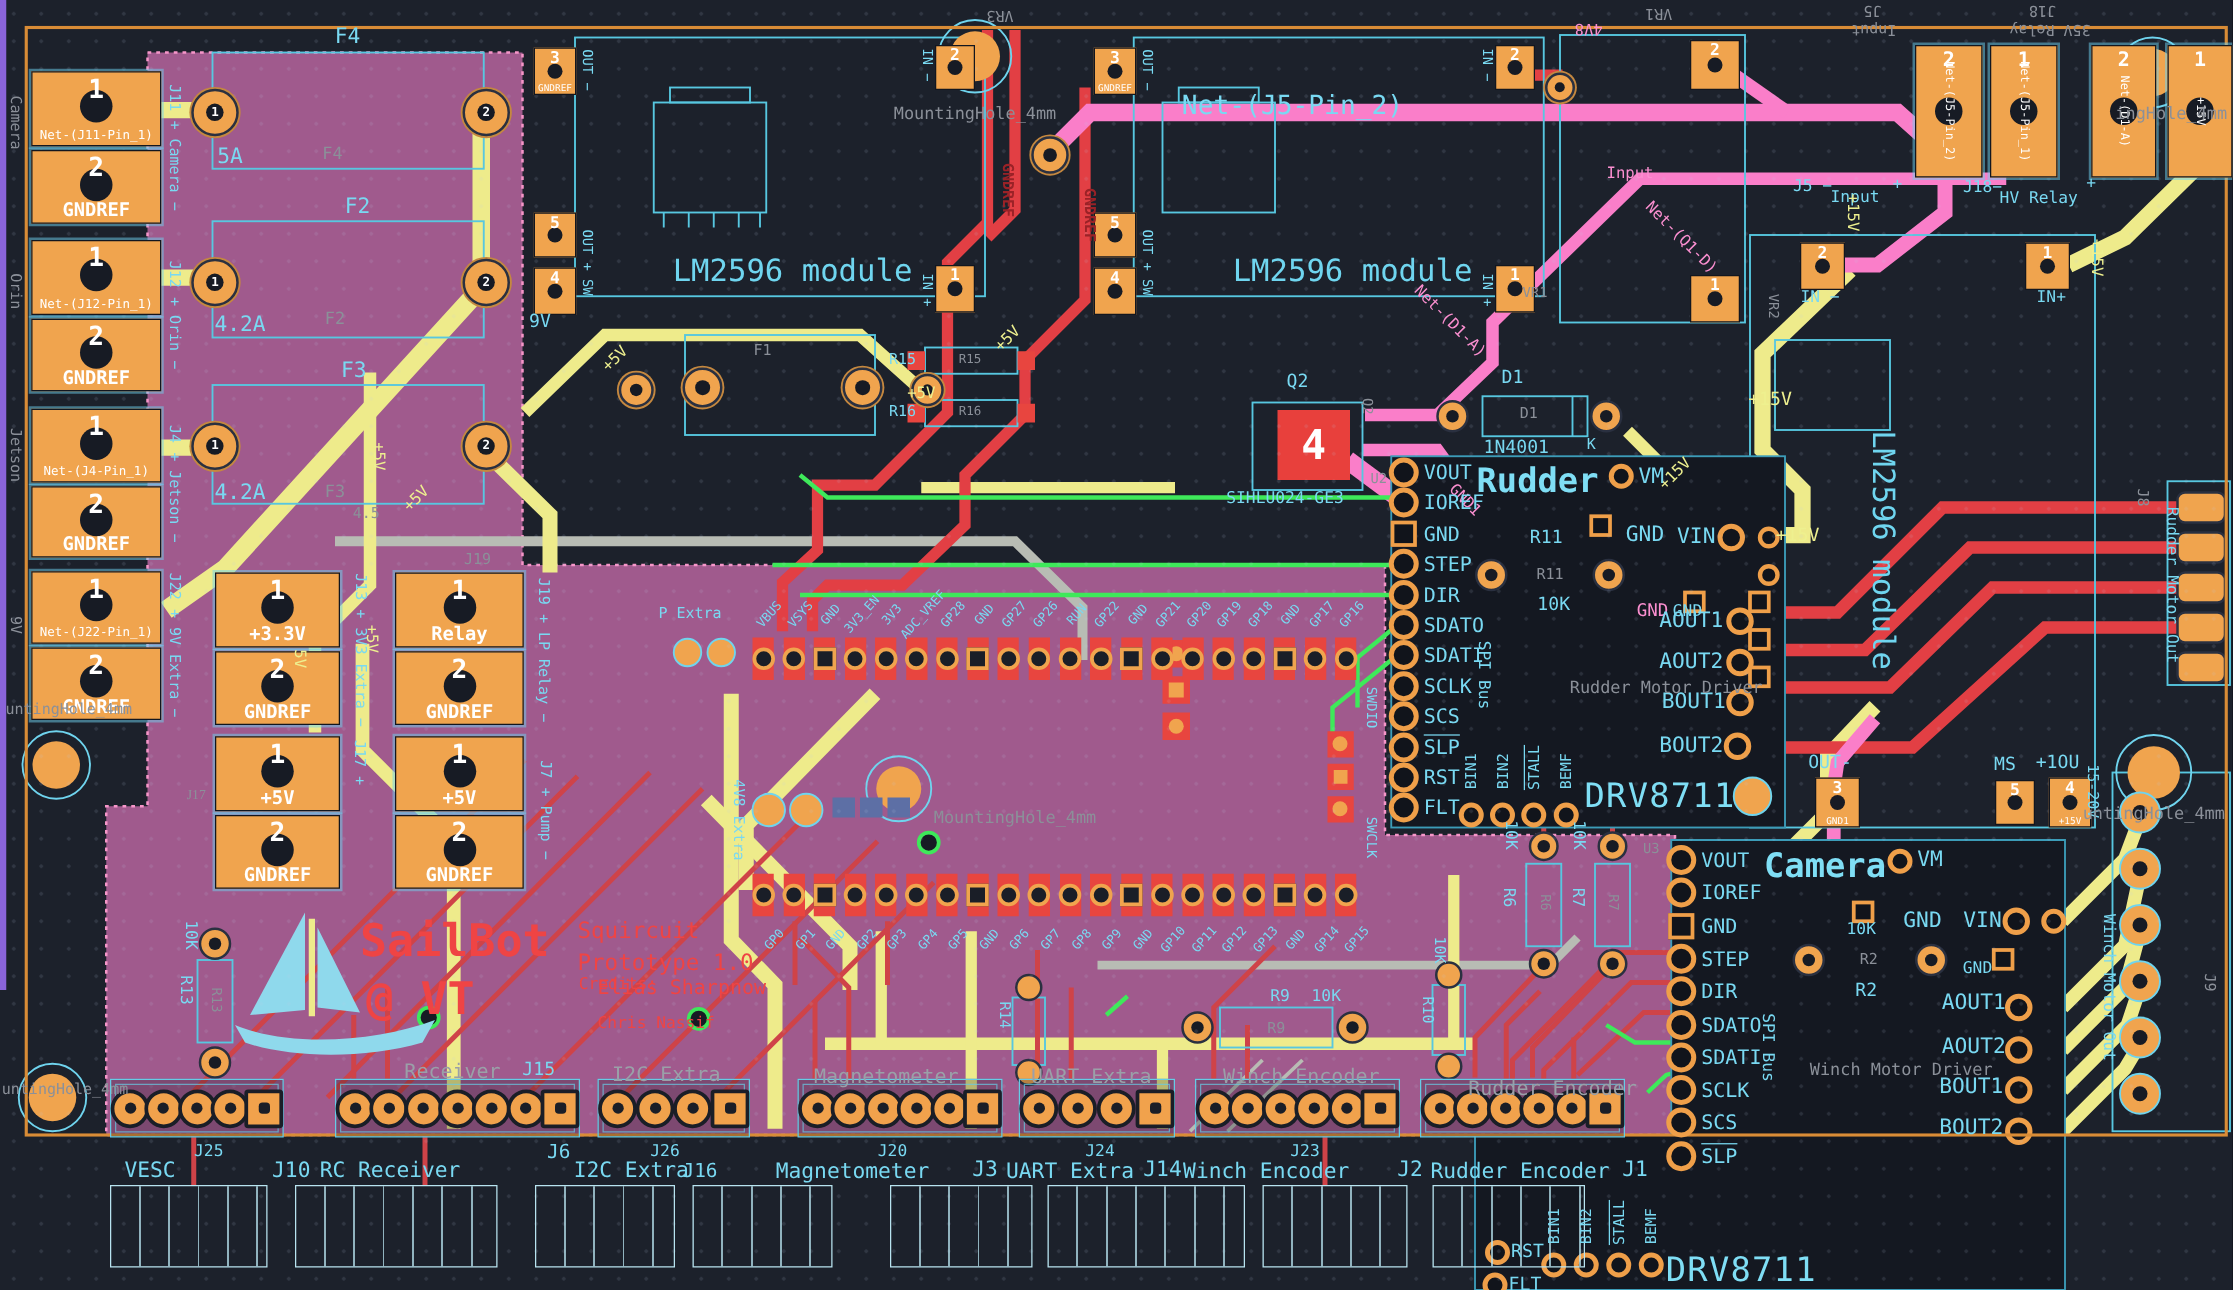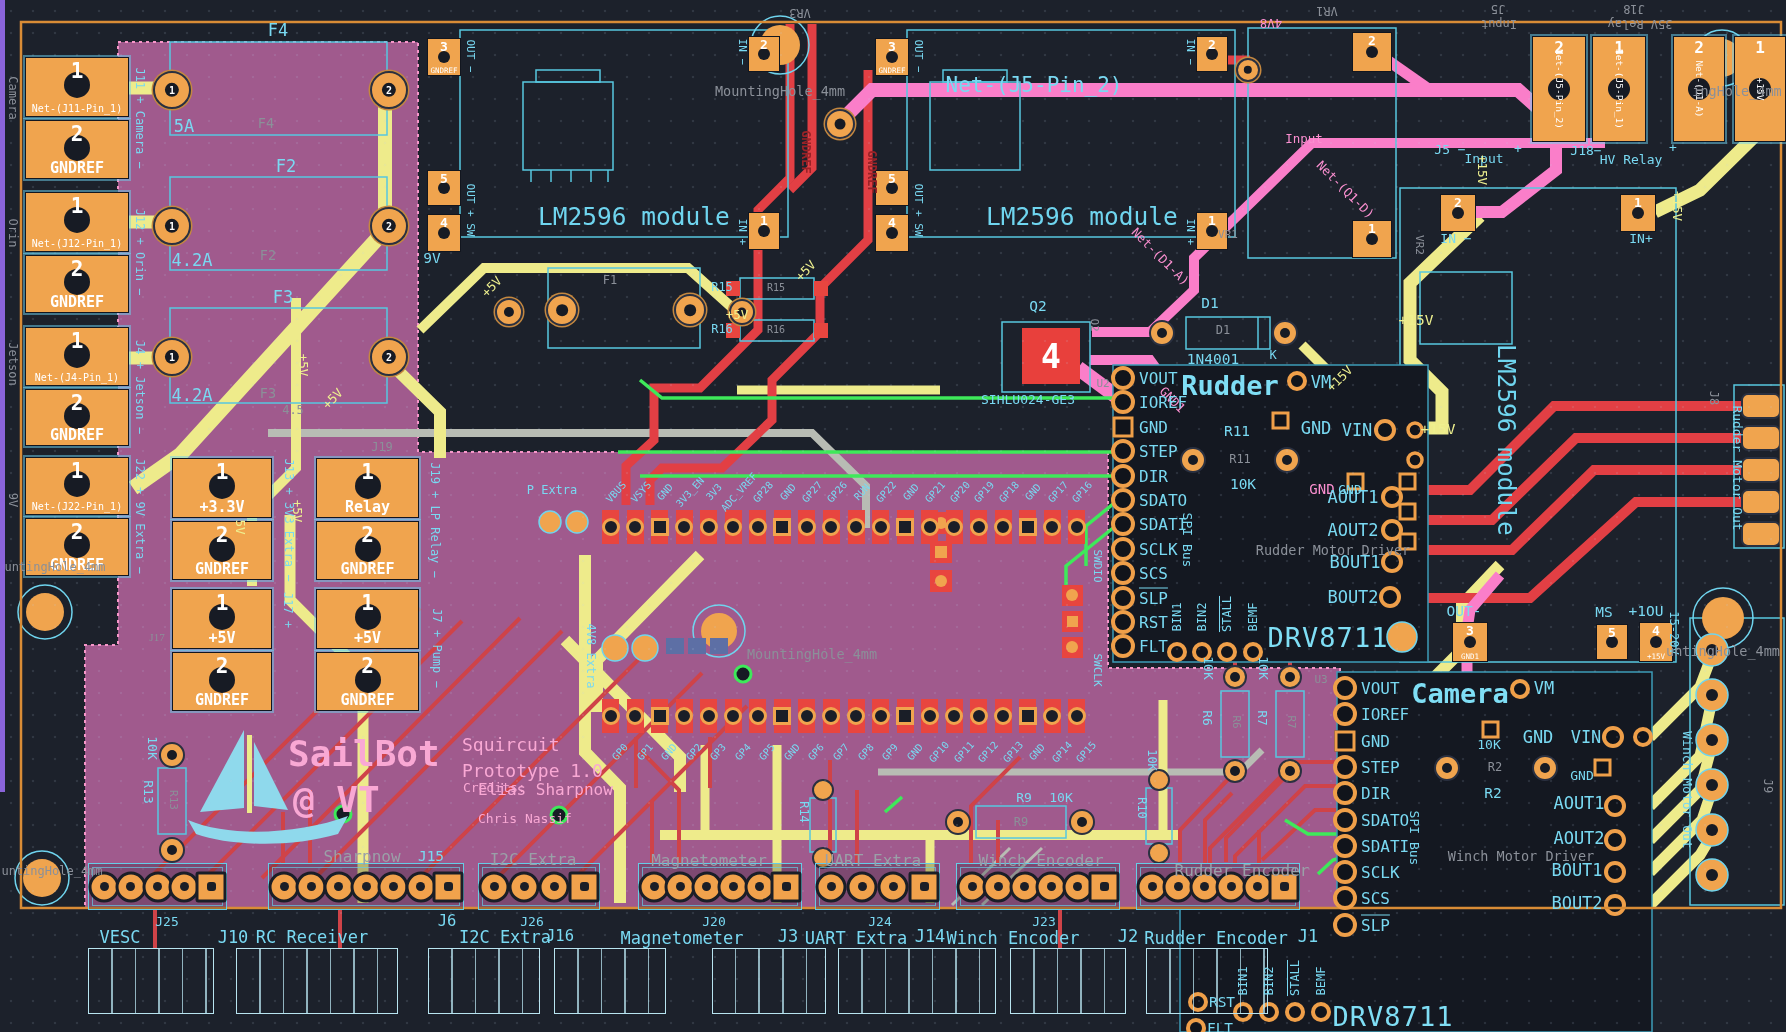--- a/index.html
+++ b/index.html
@@ -17,21 +17,21 @@
   .c24{font-size:24.5px;color:#6fd5ef}
   .g10{font-size:10px;color:#8b9099}.g11{font-size:11px;color:#8b9099}
   .g12{font-size:12px;color:#8b9099}.g13{font-size:13.5px;color:#8b9099}.g15{font-size:16px;color:#9aa0a8}
   .y12{font-size:12.5px;color:#eef08f}.y13{font-size:14.5px;color:#eef08f}
   .p12{font-size:12.5px;color:#fb8fd0}.p13{font-size:14px;color:#fb8fd0}
   .r12{font-size:12px;color:#9b2227;font-weight:bold}
   .w34{font-size:33px;color:#ffffff;font-weight:bold}
   .bd28{font-size:27px;color:#7fdef5;font-weight:bold}
   .dr27{font-size:27px;color:#7fdef5;letter-spacing:1px}
   .ol{text-decoration:overline}
-  .logo-t{position:absolute;z-index:6;color:#f9a8d4;white-space:pre;line-height:1}
+  .logo-t{position:absolute;z-index:6;color:#ef4444;white-space:pre;line-height:1}
   
   .tpad{position:absolute;z-index:5;background:#f0a44e;border:1px solid #12161f;
     box-shadow:0 0 0 2px rgba(110,210,240,.5);}
   .tpad .thole{position:absolute;left:50%;top:50%;width:26px;height:26px;border-radius:50%;
     background:#171b24;transform:translate(-50%,-58%);}
   .tpad .tnum{position:absolute;left:50%;top:1px;transform:translateX(-50%);
     color:#fff;font-weight:bold;font-size:21px;z-index:2}
   .tpad .tnet{position:absolute;left:50%;bottom:1px;transform:translateX(-50%);
     color:#fff;font-weight:bold;font-size:15px;white-space:pre;z-index:2}
   .tpad .tnet.small{font-size:10px;font-weight:normal;bottom:2px}
@@ -567,21 +567,21 @@
     <div class="lbl g11" style="left: 1291px; top: 722px; --r: 90deg;">R7</div>
     <div class="lbl c12" style="left: 1152px; top: 760px; --r: 90deg;">10K</div>
     <div class="lbl c12" style="left: 1142px; top: 808px; --r: 90deg;">R10</div>
     <div class="lbl c12" style="left: 804px; top: 812px; --r: 90deg;">R14</div>
     <div class="lbl c13" style="left: 1024px; top: 797px;">R9</div>
     <div class="lbl c13" style="left: 1061px; top: 797px;">10K</div>
     <div class="lbl g12" style="left: 1021px; top: 822px;">R9</div>
     <div class="lbl c13" style="left: 152px; top: 748px; --r: 90deg;">10K</div>
     <div class="lbl c13" style="left: 148px; top: 792px; --r: 90deg;">R13</div>
     <div class="lbl g11" style="left: 173px; top: 800px; --r: 90deg;">R13</div>
-    <div class="lbl g15" style="left: 362px; top: 857px;">Sharpnow</div>
+    <div class="lbl g15" style="left: 362px; top: 857px;">Receiver</div>
     <div class="lbl c14" style="left: 431px; top: 856px;">J15</div>
     <div class="lbl g15" style="left: 533px; top: 860px;">I2C Extra</div>
     <div class="lbl g15" style="left: 709px; top: 861px;">Magnetometer</div>
     <div class="lbl g15" style="left: 873px; top: 861px;">UART Extra</div>
     <div class="lbl g15" style="left: 1041px; top: 861px;">Winch Encoder</div>
     <div class="lbl g15" style="left: 1242px; top: 871px;">Rudder Encoder</div>
     <div class="lbl c13" style="left: 167px; top: 921px;">J25</div>
     <div class="lbl c16" style="left: 120px; top: 937px;">VESC</div>
     <div class="lbl c16" style="left: 233px; top: 937px;">J10</div>
     <div class="lbl c16" style="left: 312px; top: 937px;">RC Receiver</div>

